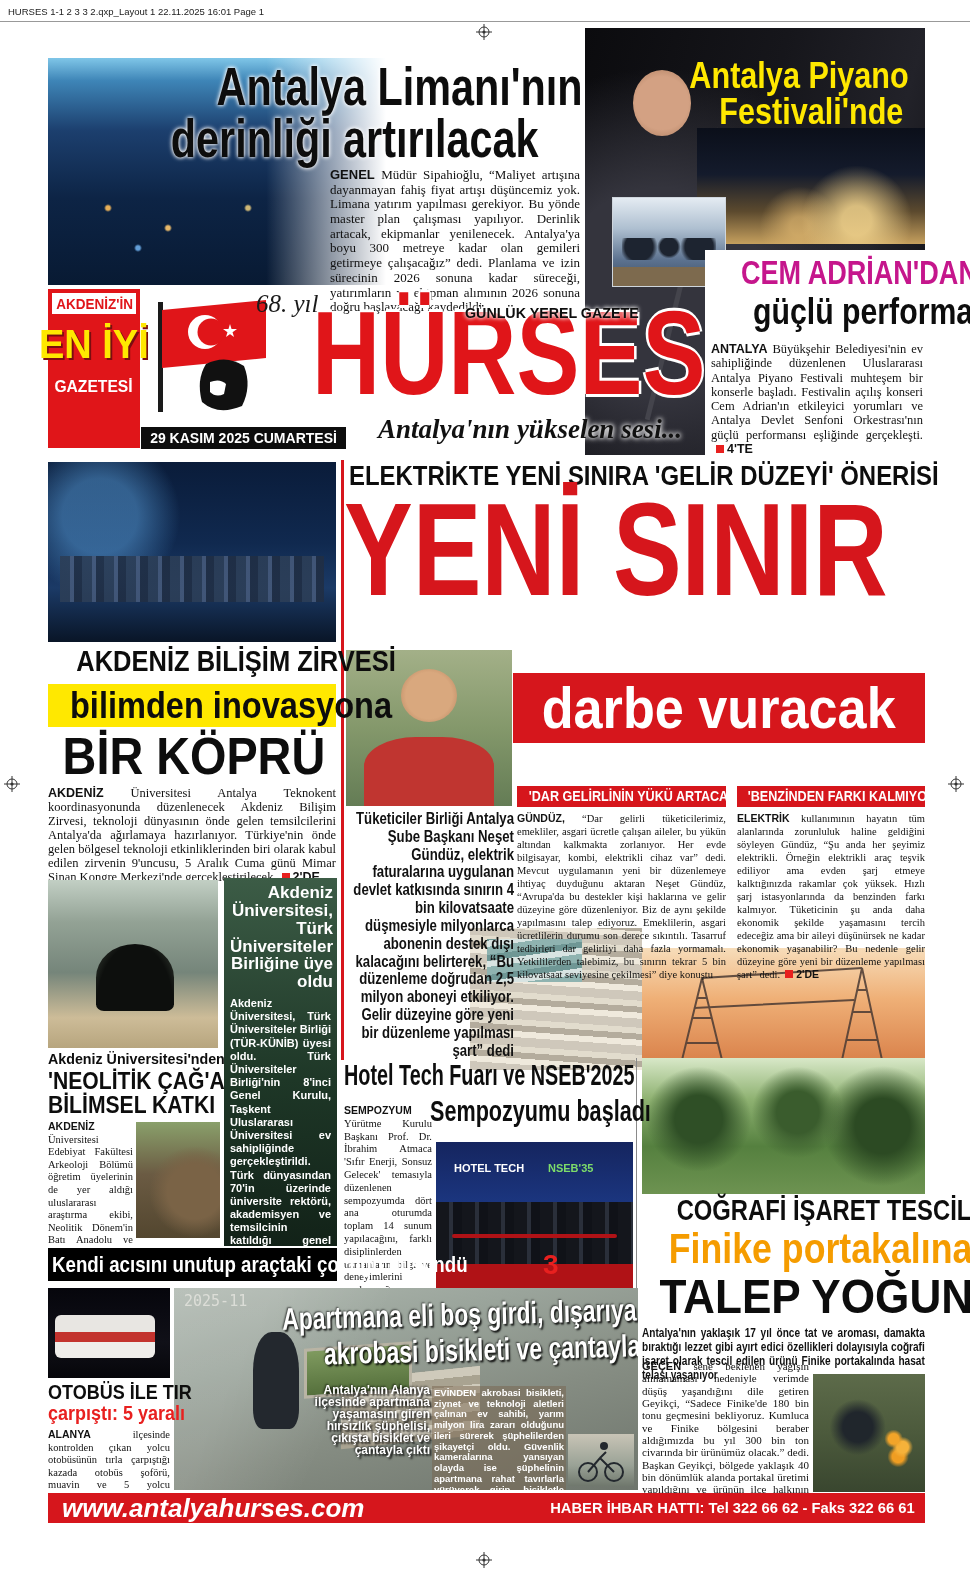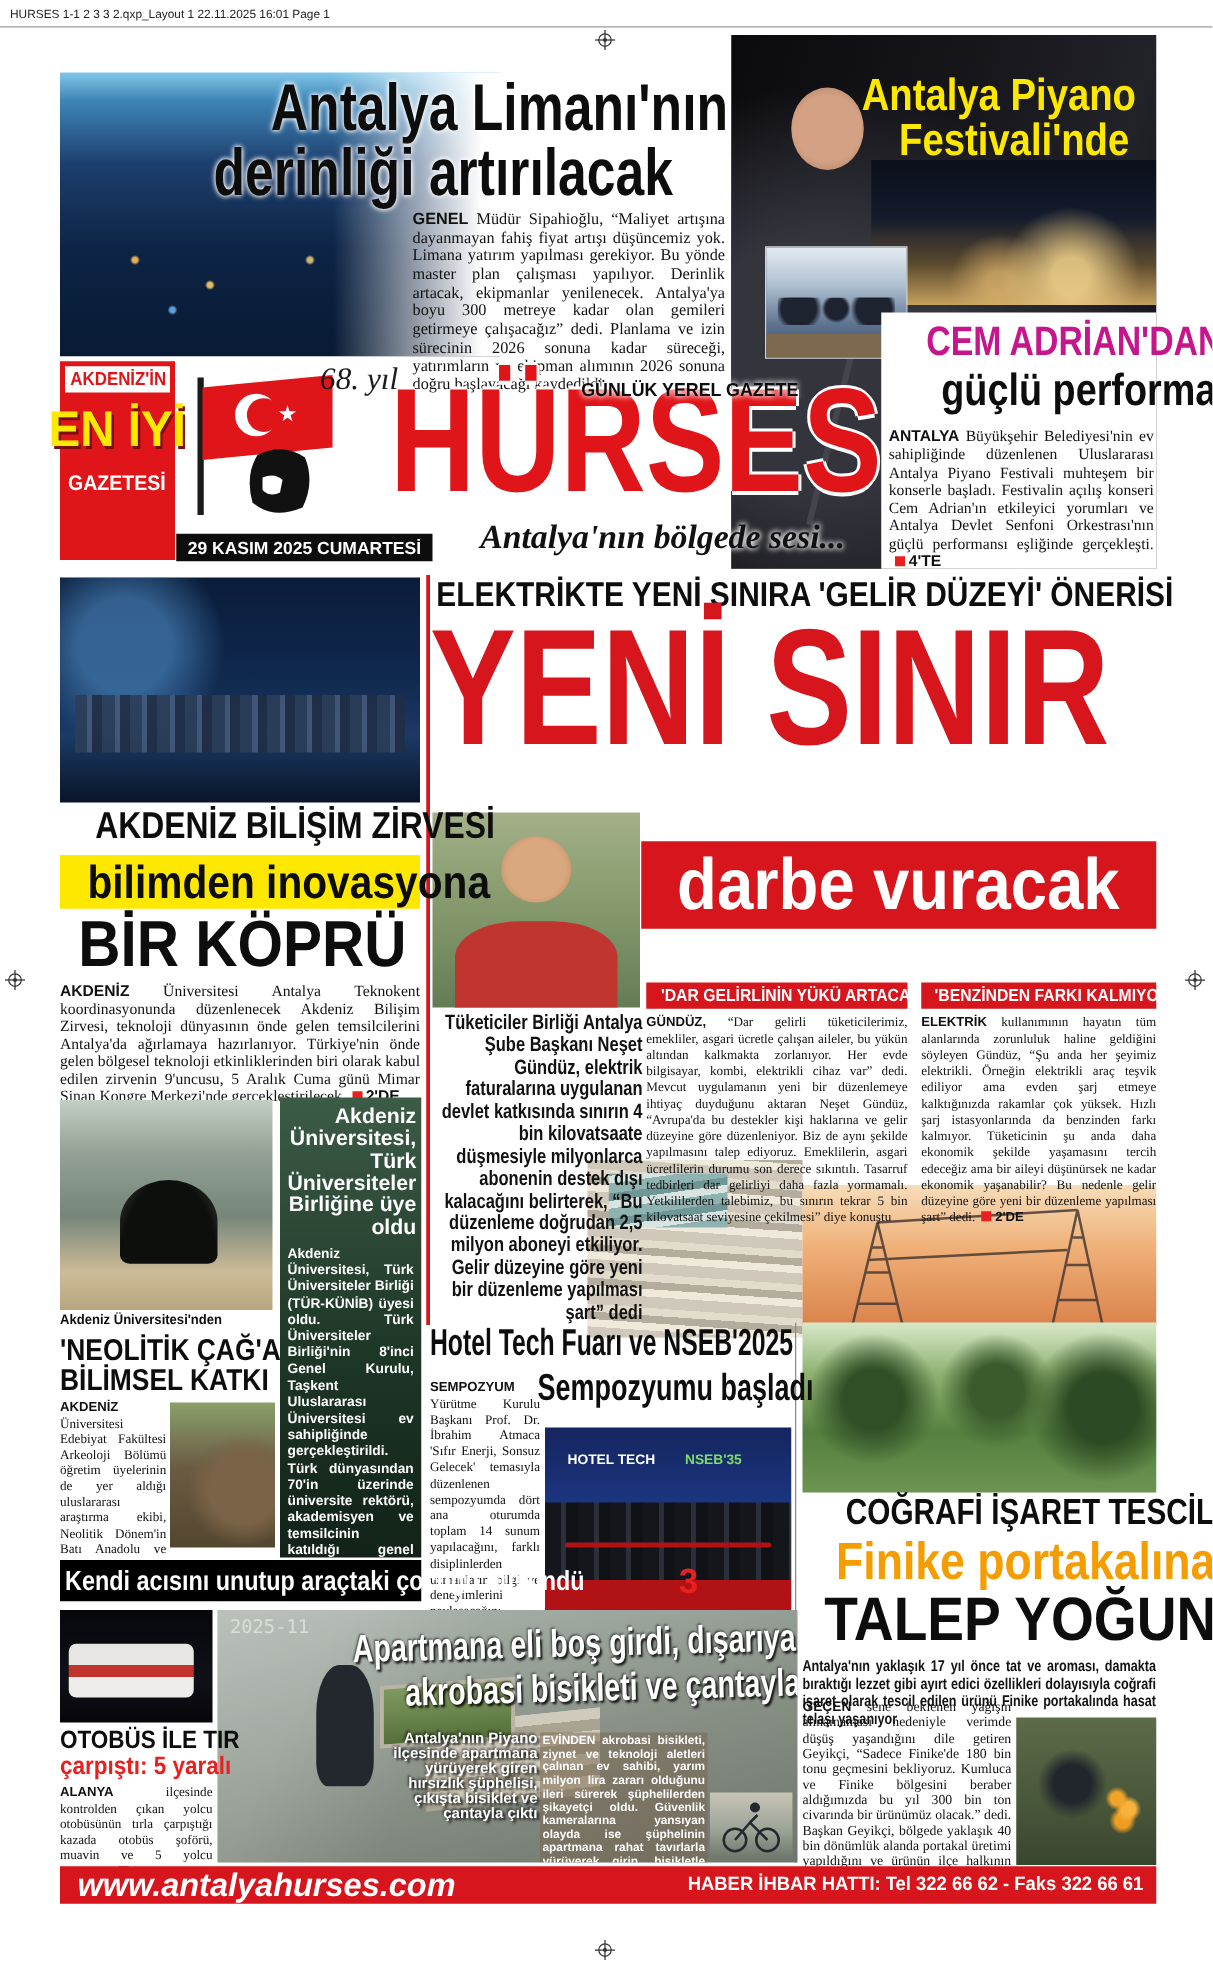--- a/index.html
+++ b/index.html
@@ -171,21 +171,21 @@
       <circle cx="55" cy="36" r="17" fill="#fff"></circle>
       <circle cx="61" cy="36" r="13.5" fill="#e01519"></circle>
       <polygon points="80,28 84,41 73,33 87,33 76,41" fill="#fff"></polygon>
       <path d="M56 68 q20 -10 38 2 q8 20 -2 40 q-24 10 -40 -4 q-6 -22 4 -38" fill="#111"></path>
       <path d="M60 86 q10 -4 16 2 l-2 10 q-8 4 -14 -2 z" fill="#fff"></path>
     </svg>
   </div>
   <div class="abs z3" style="left:256px;top:290px;font-family:'Liberation Serif',serif;font-style:italic;font-size:25px;color:#1a1a1a;">68. yıl</div>
   <div class="abs hl z4" style="left:312px;top:294px;font-size:118px;color:#e01519;text-shadow:3px 0 0 #fff,-3px 0 0 #fff,0 3px 0 #fff,0 -3px 0 #fff;"><span class="sx" style="transform:scaleX(.8);">HÜRSES</span></div>
   <div class="abs hl z4 wsh" style="left:465px;top:305px;font-size:15px;color:#0d0d0d;"><span class="sx" style="transform:scaleX(.95);">GÜNLÜK YEREL GAZETE</span></div>
-  <div class="abs z4 wsh" style="left:330px;top:414px;width:400px;text-align:center;font-family:'Liberation Serif',serif;font-style:italic;font-weight:700;font-size:27px;color:#111;">Antalya'nın bölgede sesi...</div>
+  <div class="abs z4 wsh" style="left:330px;top:414px;width:400px;text-align:center;font-family:'Liberation Serif',serif;font-style:italic;font-weight:700;font-size:27px;color:#111;">Antalya'nın yükselen sesi...</div>
 
   <div class="abs z1" style="left:341px;top:460px;width:3px;height:600px;background:#d6161c;"></div>
   <div class="abs hl z2" style="left:349px;top:462px;font-size:27.5px;color:#0d0d0d;"><span class="sx" style="transform:scaleX(.87);">ELEKTRİKTE YENİ SINIRA 'GELİR DÜZEYİ' ÖNERİSİ</span></div>
   <div class="abs hl z2" style="left:344px;top:484px;font-size:132px;color:#d6161c;"><span class="sx" style="transform:scaleX(.78);">YENİ SINIR</span></div>
 
   <div class="photo z1" id="gunduz" style="left:346px;top:650px;width:166px;height:156px;"></div>
   <div class="abs bar z2 ctr" style="left:513px;top:673px;width:412px;height:70px;"><span class="hl sx" style="transform:scaleX(.9);font-size:58px;line-height:70px;color:#fff;">darbe vuracak</span></div>
 
   <div class="abs z2" style="left:346px;top:810px;width:210px;transform:scaleX(.8);transform-origin:0 0;font-weight:700;font-size:16.5px;line-height:1.08;text-align:right;color:#111;">Tüketiciler Birliği Antalya Şube Başkanı Neşet Gündüz, elektrik faturalarına uygulanan devlet katkısında sınırın 4 bin kilovatsaate düşmesiyle milyonlarca abonenin destek dışı kalacağını belirterek, “Bu düzenleme doğrudan 2,5 milyon aboneyi etkiliyor. Gelir düzeyine göre yeni bir düzenleme yapılması şart” dedi</div>
 
@@ -212,21 +212,21 @@
   <div class="abs hl ctr z2" style="left:48px;top:730px;width:288px;font-size:52px;color:#0d0d0d;"><span class="sx" style="transform:scaleX(.9);">BİR KÖPRÜ</span></div>
   <p class="abs serif z1" style="left:48px;top:786px;width:288px;height:90px;margin:0;font-size:12.5px;line-height:1.12;"><b class="lead">AKDENİZ</b><span> Üniversitesi Antalya Teknokent koordinasyonunda düzenlenecek Akdeniz Bilişim Zirvesi, teknoloji dünyasının önde gelen temsilcilerini Antalya'da ağırlamaya hazırlanıyor. Türkiye'nin önde gelen bölgesel teknoloji etkinliklerinden biri olarak kabul edilen zirvenin 9'uncusu, 5 Aralık Cuma günü Mimar Sinan Kongre Merkezi'nde gerçekleştirilecek.</span><span class="ref"><span class="sq"></span><b>2'DE</b></span></p>
 
   <div class="photo z1" id="cave" style="left:48px;top:880px;width:170px;height:168px;"></div>
 
   <div class="abs greenbox z1" style="left:224px;top:878px;width:113px;height:368px;overflow:hidden;">
     <div class="ctr" style="padding:6px 4px 2px 4px;font-weight:700;font-size:17px;line-height:1.05;text-align:right;">Akdeniz Üniversitesi, Türk Üniversiteler Birliğine üye oldu</div>
     <p style="margin:4px 6px;font-weight:700;font-size:11px;line-height:1.2;text-align:justify;"><span>Akdeniz Üniversitesi, Türk Üniversiteler Birliği (TÜR-KÜNİB) üyesi oldu. Türk Üniversiteler Birliği'nin 8'inci Genel Kurulu, Taşkent Uluslararası Üniversitesi ev sahipliğinde gerçekleştirildi. Türk dünyasından 70'in üzerinde üniversite rektörü, akademisyen ve temsilcinin katıldığı genel kurulda, yükseköğretim alanında iş birliğini güçlendirmeye yönelik önemli kararlar alındı.</span></p>
   </div>
 
-  <div class="abs hl z2" style="left:48px;top:1051px;font-size:11px;color:#0d0d0d;"><span class="sx" style="transform:scaleX(.95);">Akdeniz Üniversitesi'nden</span></div>
+  <div class="abs hl z2" style="left:48px;top:1051px;font-size:15px;color:#0d0d0d;"><span class="sx" style="transform:scaleX(.95);">Akdeniz Üniversitesi'nden</span></div>
   <div class="abs hl z2" style="left:48px;top:1069px;font-size:24px;color:#0d0d0d;"><span class="sx" style="transform:scaleX(.88);">'NEOLİTİK ÇAĞ'A</span></div>
   <div class="abs hl z2" style="left:48px;top:1093px;font-size:24px;color:#0d0d0d;"><span class="sx" style="transform:scaleX(.88);">BİLİMSEL KATKI</span></div>
   <div class="abs z1" style="left:48px;top:1120px;width:172px;height:126px;">
     <div class="photo" id="digging" style="position:relative;float:right;width:84px;height:116px;margin:2px 0 2px 3px;"></div>
     <p class="serif" style="margin:0;font-size:10.5px;line-height:1.2;"><b class="lead">AKDENİZ</b><span> Üniversitesi Edebiyat Fakültesi Arkeoloji Bölümü öğretim üyelerinin de yer aldığı uluslararası araştırma ekibi, Neolitik Dönem'in Batı Anadolu ve Ege'deki yayılım süreçlerine dair önemli bulgulara ulaştı.</span><span class="ref"><span class="sq"></span><b>2'DE</b></span></p>
   </div>
 
   <div class="abs z2" style="left:48px;top:1248px;width:289px;height:33px;background:#000;display:flex;align-items:center;padding-left:4px;box-sizing:border-box;">
     <span class="hl sx" style="transform:scaleX(.85);font-size:22px;color:#fff;">Kendi acısını unutup araçtaki çocuğu düşündü</span>
     <span class="hl" style="font-size:28px;color:#e8201f;margin-left:2px;">3</span>
@@ -259,21 +259,21 @@
   <div class="abs hl z2" style="left:48px;top:1403px;font-size:20px;color:#e8201f;"><span class="sx" style="transform:scaleX(.9);">çarpıştı: 5 yaralı</span></div>
   <p class="abs serif z1" style="left:48px;top:1428px;width:122px;height:64px;margin:0;font-size:10.5px;line-height:1.2;"><b class="lead">ALANYA</b><span> ilçesinde kontrolden çıkan yolcu otobüsünün tırla çarpıştığı kazada otobüs şoförü, muavin ve 5 yolcu yaralandı.</span><span class="ref"><span class="sq"></span><b>3'TE</b></span></p>
 
   <div class="photo z1" id="cctv" style="left:174px;top:1288px;width:464px;height:202px;">
     <div class="abs" style="left:10px;top:4px;font-family:'DejaVu Sans Mono',monospace;font-size:15px;color:#e6e6e0;opacity:.8;">2025-11</div>
     <div class="abs steps" style="left:36%;top:42%;width:30%;height:34%;transform:skewY(-6deg);"></div>
     <div class="abs planter" style="left:28%;top:28%;width:22%;height:22%;transform:skewY(-4deg);"></div>
     <div class="abs thief" style="left:17%;top:22%;width:10%;height:48%;"></div>
     <div class="abs hl bsh" style="left:108px;top:8px;font-size:31px;color:#fff;transform:rotate(-1.5deg);"><span class="sx" style="transform:scaleX(.74);">Apartmana eli boş girdi, dışarıya altında</span></div>
     <div class="abs hl bsh" style="left:150px;top:44px;font-size:31px;color:#fff;transform:rotate(-1.5deg);"><span class="sx" style="transform:scaleX(.74);">akrobasi bisikleti ve çantayla çıktı</span></div>
-    <div class="abs bsh" style="left:122px;top:96px;width:134px;font-weight:700;font-size:12px;line-height:1.0;text-align:right;color:#fff;">Antalya'nın Piyano ilçesinde apartmana yürüyerek giren hırsızlık şüphelisi, çıkışta bisiklet ve çantayla çıktı</div>
+    <div class="abs bsh" style="left:122px;top:96px;width:134px;font-weight:700;font-size:12px;line-height:1.0;text-align:right;color:#fff;">Antalya'nın Alanya ilçesinde apartmana yaşamasını giren hırsızlık şüphelisi, çıkışta bisiklet ve çantayla çıktı</div>
     <p class="abs" style="left:258px;top:98px;width:130px;height:100px;margin:0;font-weight:700;font-size:9.5px;line-height:1.13;text-align:justify;color:#fff;background:rgba(120,100,78,.5);padding:2px;"><b>EVİNDEN</b><span> akrobasi bisikleti, ziynet ve teknoloji aletleri çalınan ev sahibi, yarım milyon lira zararı olduğunu ileri sürerek şüphelilerden şikayetçi oldu. Güvenlik kameralarına yansıyan olayda ise şüphelinin apartmana rahat tavırlarla yürüyerek girip, bisikletle sırtında çantayla çıktığı anlar yer aldı.</span></p>
     <div class="abs photo" id="bike" style="left:394px;top:146px;width:66px;height:52px;">
       <svg width="66" height="52" viewBox="0 0 66 52">
           <circle cx="20" cy="38" r="9" fill="none" stroke="#23282e" stroke-width="2"></circle>
           <circle cx="46" cy="38" r="9" fill="none" stroke="#23282e" stroke-width="2"></circle>
           <path d="M20 38 L32 24 L46 38 M32 24 L38 18" stroke="#23282e" stroke-width="2" fill="none"></path>
           <circle cx="36" cy="12" r="4" fill="#23282e"></circle>
         </svg>
     </div>
   </div>

